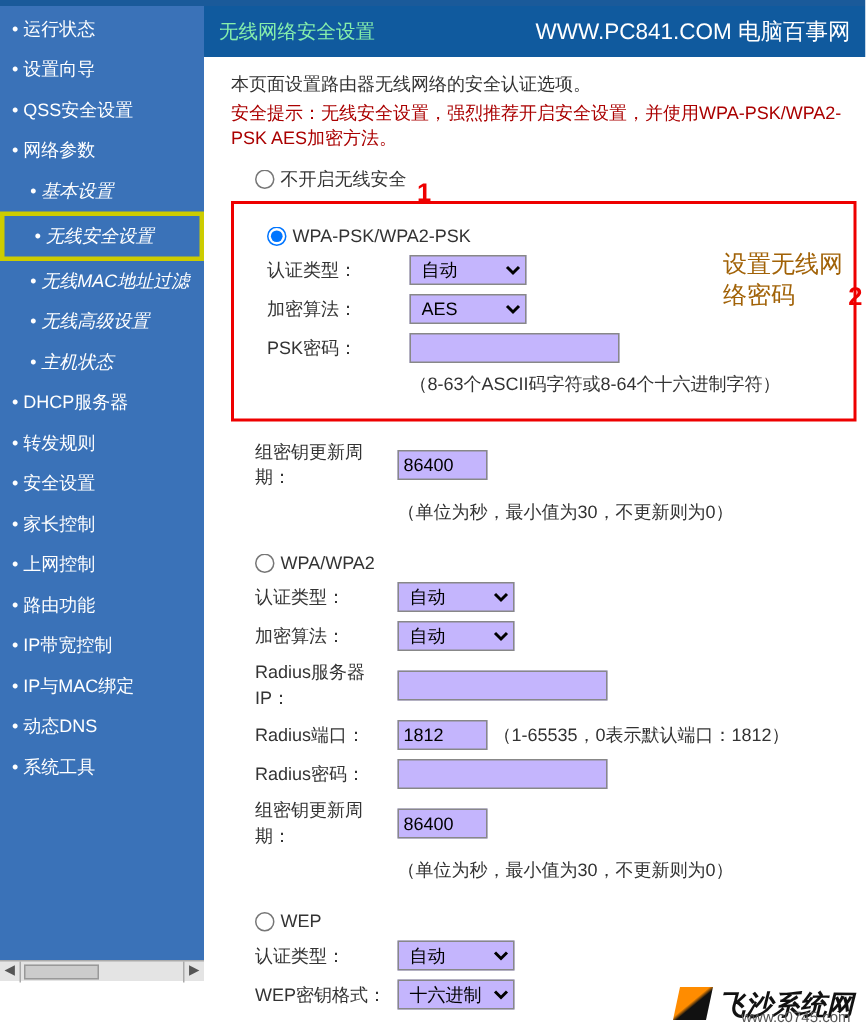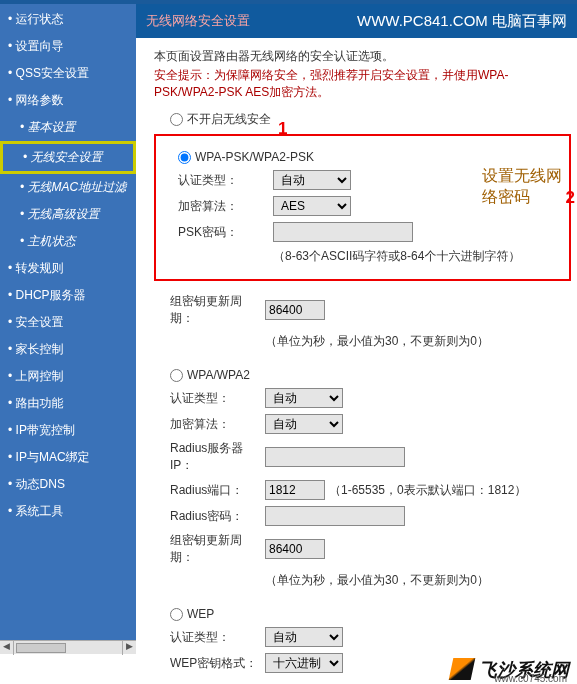--- a/index.html
+++ b/index.html
@@ -6,35 +6,35 @@
 body { font-family: "SimSun", "宋体", sans-serif; font-size: 12px; background: #fff; width: 577px; height: 684px; overflow: hidden; position: relative; }
 .container { display: flex; height: 640px; border-top: 4px solid #1a5a9a; }
 .sidebar { width: 136px; background: #3a72b8; color: #fff; padding-top: 2px; overflow: hidden; }
 .sidebar-item { padding: 5px 4px 5px 20px; color: #fff; cursor: pointer; font-size: 12px; white-space: nowrap; }
 .sidebar-item.lvl1::before { content: "• "; margin-left: -12px; }
 .sidebar-sub { padding-left: 32px; font-style: italic; }
 .sidebar-sub::before { content: "• "; margin-left: -12px; }
 .highlight-box { border: 3px solid #cccc00; }
 .main { flex: 1; background: #fff; position: relative; }
 .header { background: #105a9e; color: #fff; padding: 6px 10px; display: flex; justify-content: space-between; align-items: center; height: 34px; }
-.header-title { color: #fca5a5; font-size: 13px; }
+.header-title { color: #86efac; font-size: 13px; }
 .header-brand { color: #fff; font-size: 15px; font-family: Arial; }
 .content { padding: 10px 6px 10px 18px; font-size: 12px; color: #333; }
 .desc { margin-bottom: 2px; }
 .warn { color: #a00; margin-bottom: 10px; }
 .form-row { display: flex; align-items: center; margin: 6px 16px; }
 .form-label { width: 95px; text-align: left; }
 .form-label-w { width: 95px; }
 .form-hint { color: #333; margin-left: 4px; }
 .redbox { border: 2px solid #e00; padding: 8px 6px; margin: 6px 0 12px 0; position: relative; }
 .red-annot { position: absolute; color: #e00; font-size: 17px; font-weight: bold; }
 .annot-1 { left: 142px; top: 115px; }
 .annot-2 { right: 2px; top: 184px; }
 .annot-pw { color: #a16207; font-size: 16px; position: absolute; left: 346px; top: 162px; font-weight: normal; }
-input[type=text], input[type=password], select { font-size: 12px; padding: 1px 3px; border: 1px solid #888; background: #e5e5e5; height: 20px; }
+input[type=text], input[type=password], select { font-size: 12px; padding: 1px 3px; border: 1px solid #888; background: #c4b5fd; height: 20px; }
 .sel { width: 78px; }
 .psk-input { width: 140px; background: #bbb; }
 .num-input { width: 60px; }
 .radius-ip { width: 140px; }
 .section-gap { margin-top: 18px; }
 .key-right-lbl { text-align: right; padding-right: 8px; flex: 1; }
 .scroll-hint { width: 136px; height: 14px; background: #e4e4e4; border-top: 1px solid #aaa; display: flex; align-items: center; }
 .scroll-arrow { width: 14px; height: 14px; font-size: 9px; text-align: center; color: #555; border-right: 1px solid #aaa; }
 .scroll-arrow.r { border-left: 1px solid #aaa; border-right: none; margin-left: auto; }
 .scroll-thumb { width: 50px; height: 10px; background: #ccc; margin-left: 2px; border: 1px solid #999; }
@@ -53,41 +53,41 @@
   <div class="sidebar">
     <div class="sidebar-item lvl1">运行状态</div>
     <div class="sidebar-item lvl1">设置向导</div>
     <div class="sidebar-item lvl1">QSS安全设置</div>
     <div class="sidebar-item lvl1">网络参数</div>
     <div class="sidebar-item sidebar-sub">基本设置</div>
     <div class="sidebar-item sidebar-sub highlight-box">无线安全设置</div>
     <div class="sidebar-item sidebar-sub">无线MAC地址过滤</div>
     <div class="sidebar-item sidebar-sub">无线高级设置</div>
     <div class="sidebar-item sidebar-sub">主机状态</div>
+    <div class="sidebar-item lvl1">DHCP服务器</div>
     <div class="sidebar-item lvl1">转发规则</div>
-    <div class="sidebar-item lvl1">DHCP服务器</div>
     <div class="sidebar-item lvl1">安全设置</div>
     <div class="sidebar-item lvl1">家长控制</div>
     <div class="sidebar-item lvl1">上网控制</div>
     <div class="sidebar-item lvl1">路由功能</div>
     <div class="sidebar-item lvl1">IP带宽控制</div>
     <div class="sidebar-item lvl1">IP与MAC绑定</div>
     <div class="sidebar-item lvl1">动态DNS</div>
     <div class="sidebar-item lvl1">系统工具</div>
   </div>
 
   <div class="main">
     <div class="header">
       <span class="header-title">无线网络安全设置</span>
       <span class="header-brand">WWW.PC841.COM 电脑百事网</span>
     </div>
 
     <div class="content">
       <div class="desc">本页面设置路由器无线网络的安全认证选项。</div>
-      <div class="warn">安全提示：为保障网络安全，强烈推荐开启安全设置，并使用WPA-PSK/WPA2-PSK AES加密方法。</div>
+      <div class="warn">安全提示：无线安全设置，强烈推荐开启安全设置，并使用WPA-PSK/WPA2-PSK AES加密方法。</div>
 
       <div class="form-row">
         <input type="radio" name="sec" style="">
         <span class="radio-lbl">不开启无线安全</span>
       </div>
 
       <span class="red-annot annot-1">1</span>
       <span class="red-annot annot-2">2</span>
       <span class="annot-pw">设置无线网络密码</span>
 

